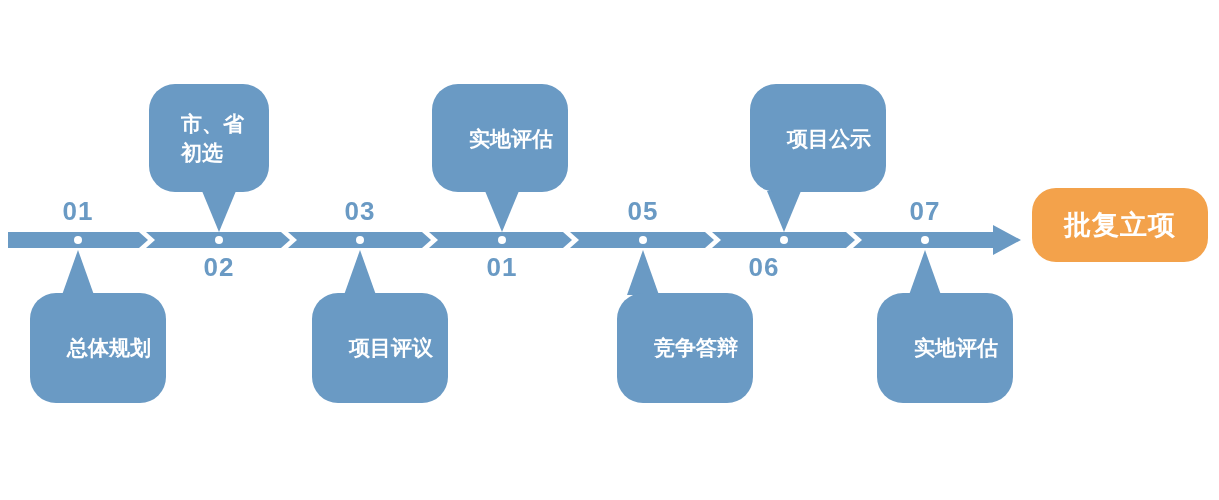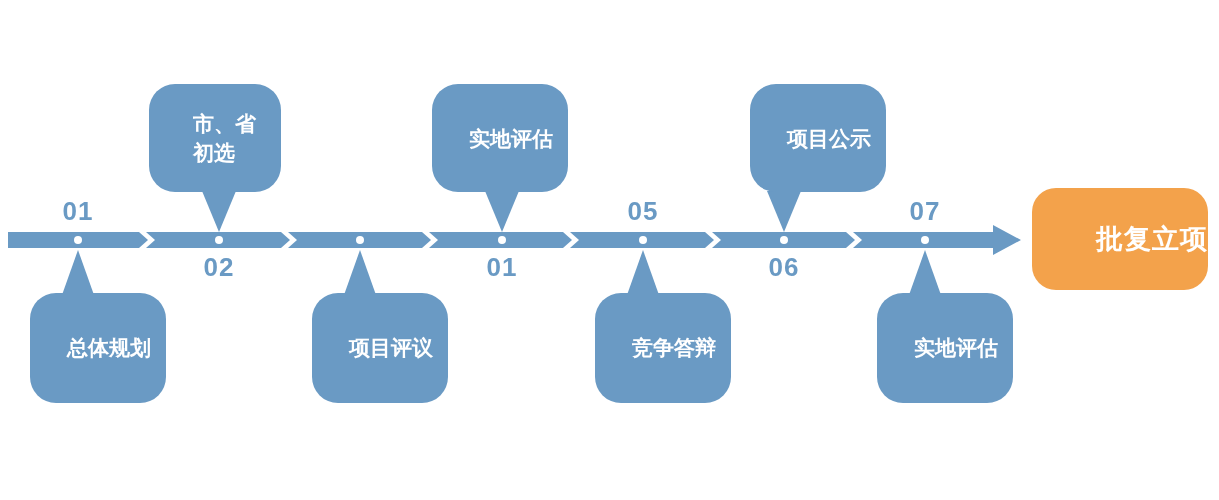--- a/index.html
+++ b/index.html
@@ -17,36 +17,36 @@
   .step-number.above{top:196px;}
   .step-number.below{top:252px;}
   .bubble{
     position:absolute;width:114px;background:#6A9AC4;border-radius:26px;
     color:#ffffff;font-weight:700;font-size:21px;line-height:29px;
     display:flex;flex-direction:column;justify-content:center;align-items:center;
     white-space:pre-line;text-align:center;padding-left:22px;
   }
   .bubble.below{top:293px;height:110px;font-family:Liberation Serif, serif;}
   .bubble.above{top:84px;height:108px;}
-  .bubble.ta-left{align-items:flex-start;text-align:left;padding-left:44px;width:88px;}
+  .bubble.ta-left{align-items:flex-start;text-align:left;padding-left:32px;width:88px;}
   .pointer{position:absolute;width:0;height:0;}
   .pointer.up{
     top:250px;
     border-left:16px solid transparent;border-right:16px solid transparent;
     border-bottom:45px solid #6A9AC4;
   }
   .pointer.down{
     top:191px;
     border-left:17px solid transparent;border-right:17px solid transparent;
     border-top:41px solid #6A9AC4;
   }
   .result-box{
-    position:absolute;left:1032px;top:188px;width:176px;height:102px;
+    position:absolute;left:1032px;top:188px;width:176px;height:74px;
     background:#F3A24B;border-radius:24px;
-    display:flex;align-items:center;justify-content:flex-end;
+    display:flex;align-items:center;justify-content:center;
     color:#ffffff;font-size:27px;font-weight:700;letter-spacing:1px;
   }
 </style>
 </head>
 <body>
 
 <div class="canvas">
 
   <svg class="arrow-svg" width="1219" height="500" viewBox="0 0 1219 500">
     <path class="seg" d="M8,232 L139,232 L148,240 L139,248 L8,248 Z"></path>
@@ -60,23 +60,24 @@
     <circle class="dot" cx="219" cy="240" r="4"></circle>
     <circle class="dot" cx="360" cy="240" r="4"></circle>
     <circle class="dot" cx="502" cy="240" r="4"></circle>
     <circle class="dot" cx="643" cy="240" r="4"></circle>
     <circle class="dot" cx="784" cy="240" r="4"></circle>
     <circle class="dot" cx="925" cy="240" r="4"></circle>
   </svg>
 
   <div class="step-number above" style="left:38px">01</div>
   <div class="step-number below" style="left:179px">02</div>
+  <div class="step-number above" style="left:320px">03</div>
   <div class="step-number below" style="left:462px">01</div>
   <div class="step-number above" style="left:603px">05</div>
-  <div class="step-number below" style="left:744px">06</div>
+  <div class="step-number below" style="left:724px">06</div>
   <div class="step-number above" style="left:885px">07</div>
 
   <div class="pointer up" style="left:62px"></div>
   <div class="pointer down" style="left:202px"></div>
   <div class="pointer up" style="left:344px"></div>
   <div class="pointer down" style="left:485px"></div>
   <div class="pointer up" style="left:627px"></div>
   <div class="pointer down" style="left:767px"></div>
   <div class="pointer up" style="left:909px"></div>
 
@@ -86,21 +87,21 @@
   <div class="bubble above ta-left" style="left:149px">
     <span>市、省
 初选</span>
   </div>
   <div class="bubble below" style="left:312px">
     <span>项目评议</span>
   </div>
   <div class="bubble above" style="left:432px">
     <span>实地评估</span>
   </div>
-  <div class="bubble below" style="left:595px">
+  <div class="bubble below" style="left:617px">
     <span>竞争答辩</span>
   </div>
   <div class="bubble above" style="left:750px">
     <span>项目公示</span>
   </div>
   <div class="bubble below" style="left:877px">
     <span>实地评估</span>
   </div>
 
   <div class="result-box">

